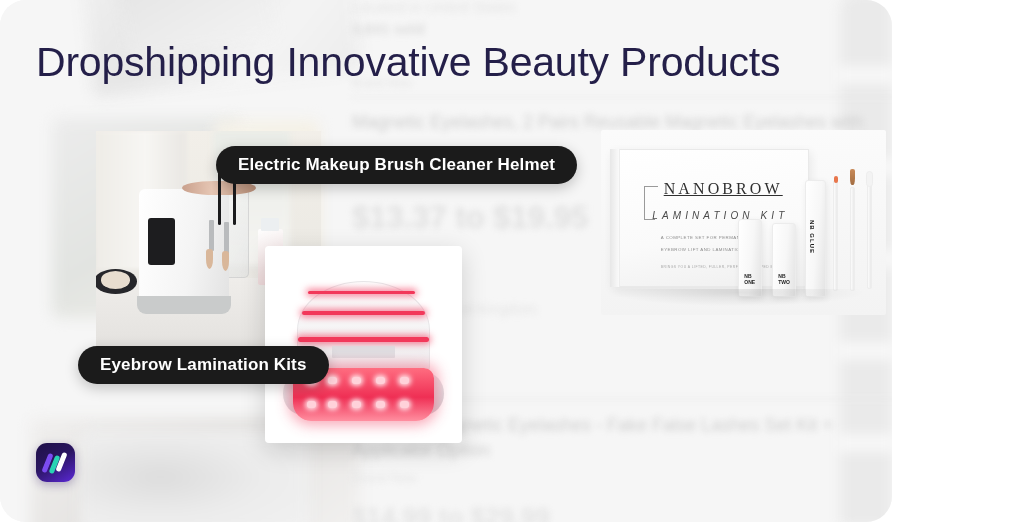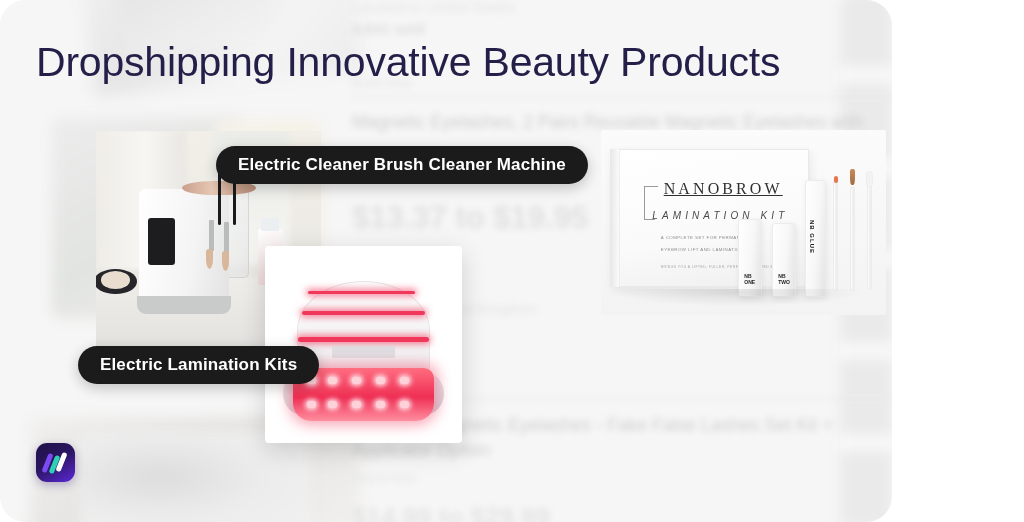--- a/index.html
+++ b/index.html
@@ -443,23 +443,23 @@
       <div class="hl-dot" style="left:59%;  top:16%;"></div>
       <div class="hl-dot" style="left:76%;  top:16%;"></div>
       <div class="hl-dot" style="left:10%;  top:62%;"></div>
       <div class="hl-dot" style="left:25%;  top:62%;"></div>
       <div class="hl-dot" style="left:42%;  top:62%;"></div>
       <div class="hl-dot" style="left:59%;  top:62%;"></div>
       <div class="hl-dot" style="left:76%;  top:62%;"></div>
     </div>
   </div>
 
-  <div class="pill" id="pill-brush-cleaner">Electric Cleaner Brush Cleaner Machine</div>
-
-  <div class="pill" id="pill-eyebrow-lamination">Electric Lamination Kits</div>
+  <div class="pill" id="pill-brush-cleaner">Electric Makeup Brush Cleaner Helmet</div>
+
+  <div class="pill" id="pill-eyebrow-lamination">Eyebrow Lamination Kits</div>
 
 
   <div id="brand-logo">
     <div class="logo-slash" id="logo-slash-purple"></div>
     <div class="logo-slash" id="logo-slash-teal"></div>
     <div class="logo-slash" id="logo-slash-white"></div>
   </div>
 
 </div>
 

